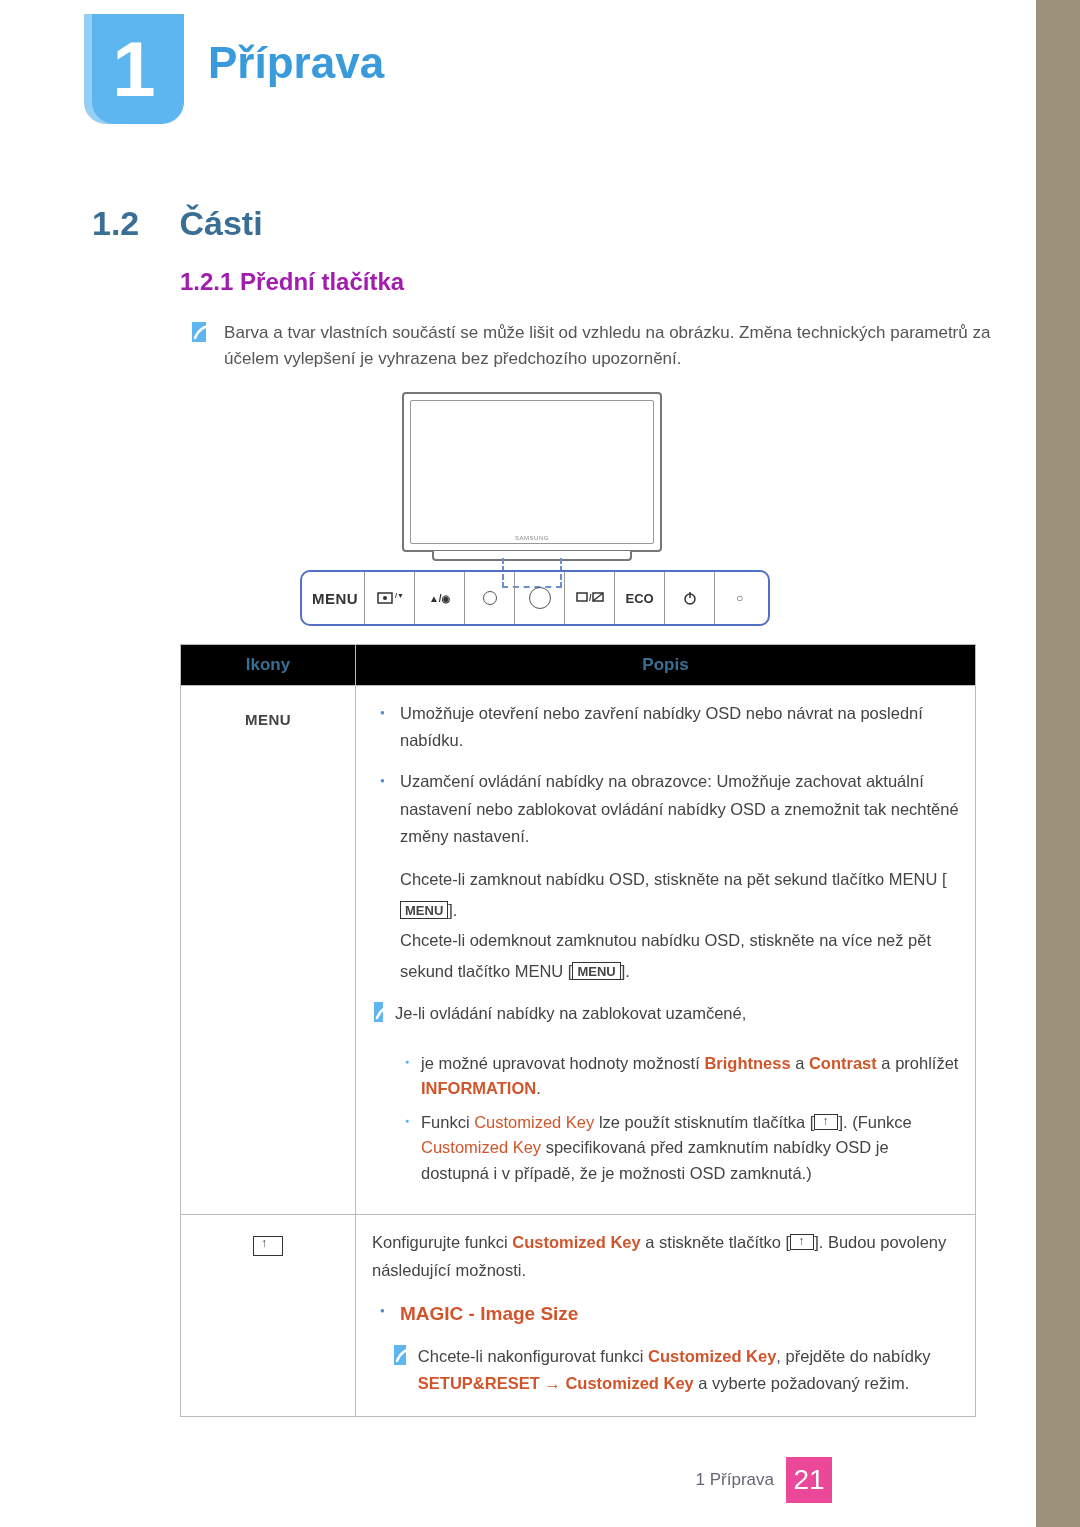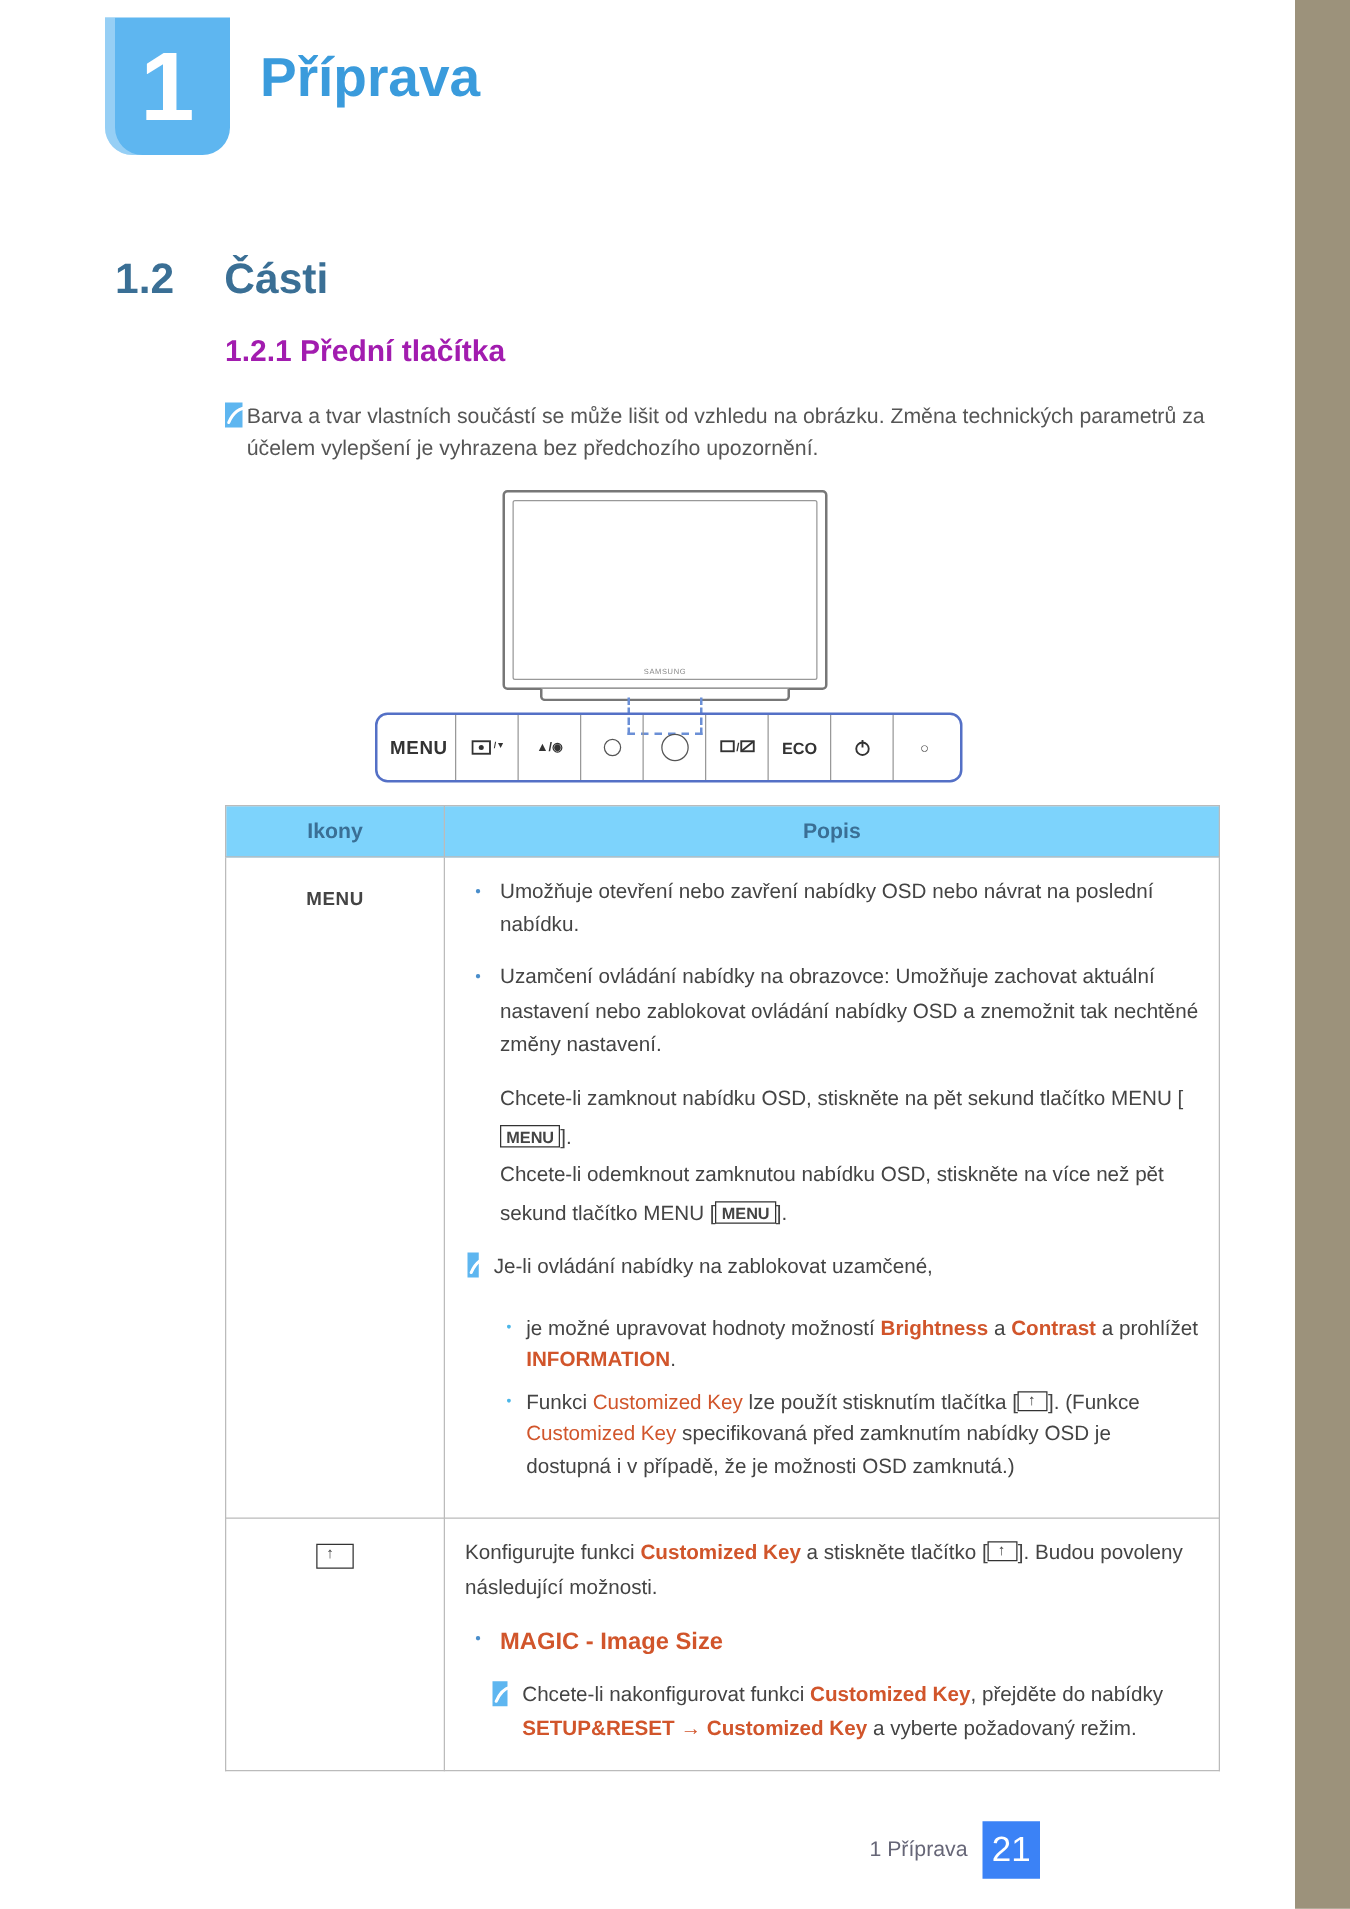--- a/index.html
+++ b/index.html
@@ -67,23 +67,23 @@
     width:22px; height:20px;
     background:#5eb6f0;
     position:relative;
     vertical-align: top;
     margin-top:2px;
   }
   .note-icon svg { position:absolute; top:0; left:0; }
   .intro-row {
     position: absolute;
     top: 320px;
-    left: 180px;
+    left: 192px;
     display:flex;
-    gap:3px;
+    gap:18px;
     width: 820px;
   }
   .intro-text {
     font-size: 17px;
     line-height: 1.55;
     color: #555;
   }
   
   .diagram {
     position:absolute;
@@ -154,21 +154,21 @@
   .desc-table {
     position:absolute;
     top: 644px;
     left: 180px;
     width: 796px;
     border-collapse: collapse;
     font-size: 16.5px;
     color:#444;
   }
   .desc-table th {
-    background: #7dd3fc;
+    background: #000000;
     color:#3a6f95;
     font-weight:bold;
     text-align:center;
     padding: 10px 8px;
     border:1px solid #bbb;
     font-size:17px;
   }
   .desc-table td {
     border:1px solid #bbb;
     padding: 14px 16px 20px 16px;
@@ -203,21 +203,21 @@
     bottom:24px;
     left:0;
     width: 832px;
     display:flex;
     justify-content:flex-end;
     align-items:center;
     gap:12px;
   }
   .footer-text { color:#667; font-size:17px;}
   .page-box {
-    background:#3b82f6;
+    background:#ec4899;
     color:#fff;
     font-size:28px;
     width:46px; height:46px;
     display:flex; align-items:center; justify-content:center;
   }
 </style>
 </head>
 <body>
 
 <div class="right-bar"></div>

